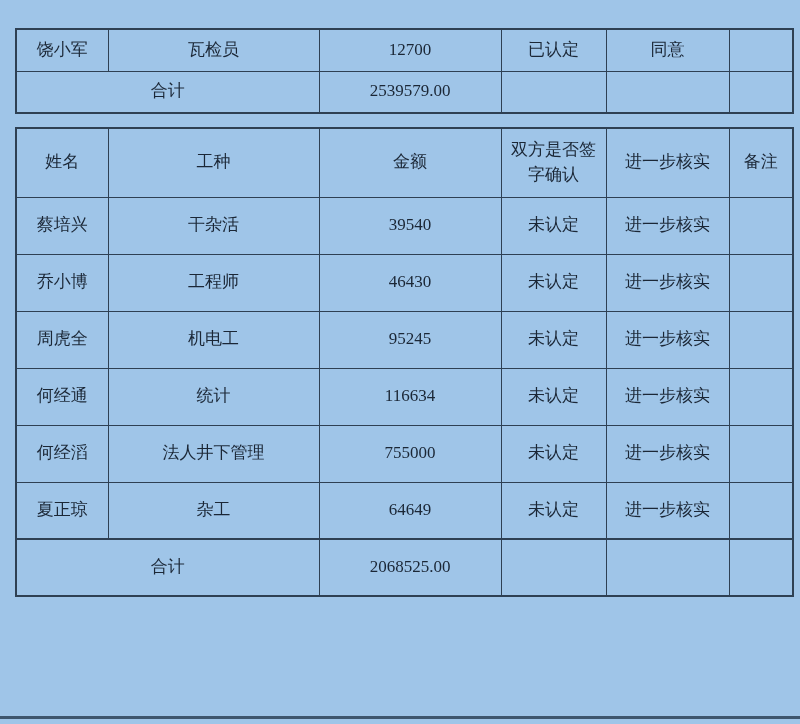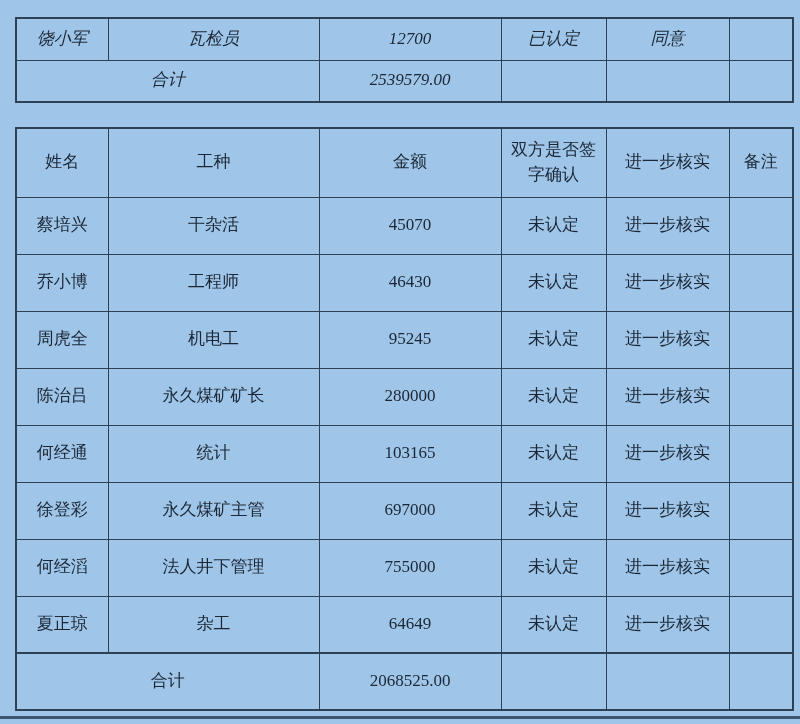--- a/index.html
+++ b/index.html
@@ -27,21 +27,21 @@
   td,th{
     border:1px solid var(--border);
     text-align:center;
     vertical-align:middle;
     font-size:17px;
     font-weight:normal;
     padding:2px 4px;
     overflow:hidden;
     line-height:1.45;
   }
-  .summary-table{ top:17px; width:777px;font-style:italic; }
+  .summary-table{ top:28px; width:777px; }
   .summary-table tr{ height:42px; }
   .detail-table{ top:127px; width:777px; }
   .detail-table tr.header-row{ height:69px; }
   .detail-table tr.data-row{ height:57px; }
   .detail-table tr.total-row{ height:57px; }
   .detail-table tr.total-row td{ border-top-width:2px; }
   .col-name{ width:92px; }
   .col-job{ width:211px; }
   .col-amount{ width:182px; }
   .col-sign{ width:105px; }
@@ -101,21 +101,21 @@
       <th>姓名</th>
       <th>工种</th>
       <th>金额</th>
       <th>双方是否签字确认</th>
       <th>进一步核实</th>
       <th>备注</th>
     </tr>
     <tr class="data-row">
       <td>蔡培兴</td>
       <td>干杂活</td>
-      <td>45070</td>
+      <td>39540</td>
       <td>未认定</td>
       <td>进一步核实</td>
       <td></td>
     </tr>
     <tr class="data-row">
       <td>乔小博</td>
       <td>工程师</td>
       <td>46430</td>
       <td>未认定</td>
       <td>进一步核实</td>
@@ -123,39 +123,23 @@
     </tr>
     <tr class="data-row">
       <td>周虎全</td>
       <td>机电工</td>
       <td>95245</td>
       <td>未认定</td>
       <td>进一步核实</td>
       <td></td>
     </tr>
     <tr class="data-row">
-      <td>陈治吕</td>
-      <td>永久煤矿矿长</td>
-      <td>280000</td>
-      <td>未认定</td>
-      <td>进一步核实</td>
-      <td></td>
-    </tr>
-    <tr class="data-row">
       <td>何经通</td>
       <td>统计</td>
-      <td>103165</td>
-      <td>未认定</td>
-      <td>进一步核实</td>
-      <td></td>
-    </tr>
-    <tr class="data-row">
-      <td>徐登彩</td>
-      <td>永久煤矿主管</td>
-      <td>697000</td>
+      <td>116634</td>
       <td>未认定</td>
       <td>进一步核实</td>
       <td></td>
     </tr>
     <tr class="data-row">
       <td>何经滔</td>
       <td>法人井下管理</td>
       <td>755000</td>
       <td>未认定</td>
       <td>进一步核实</td>

